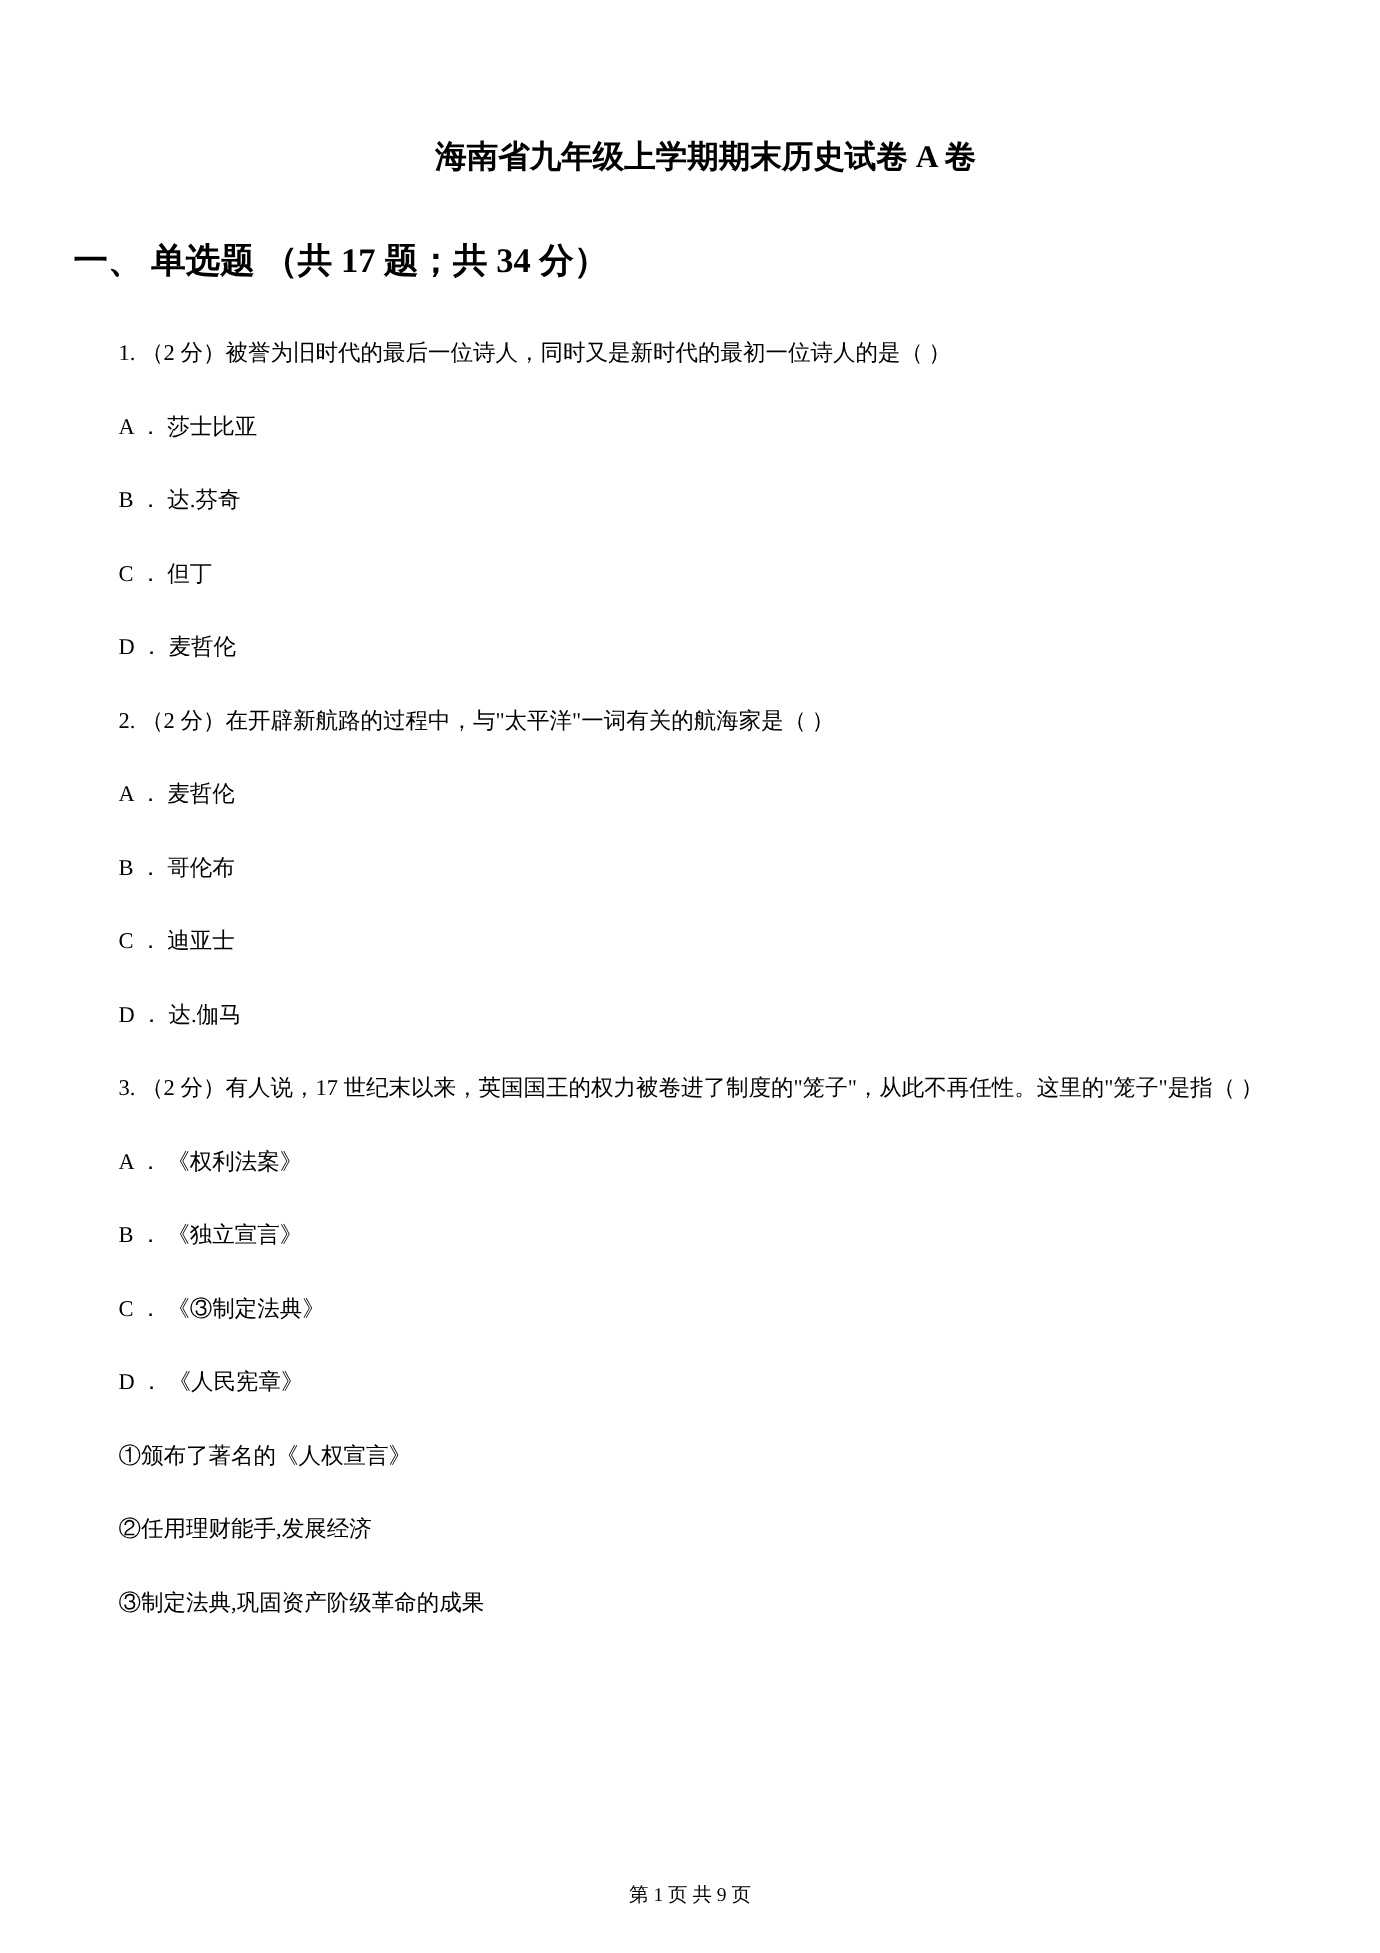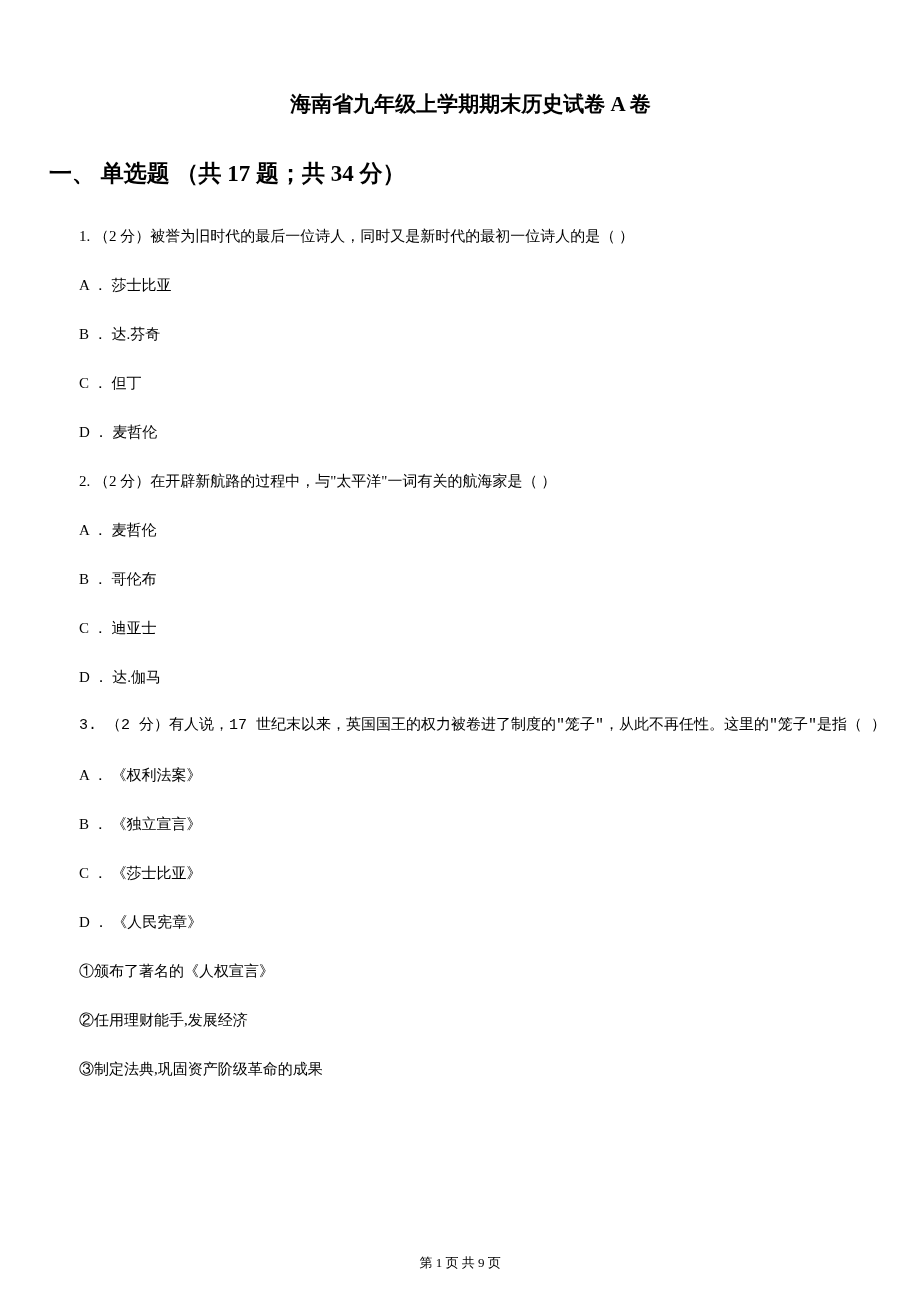--- a/index.html
+++ b/index.html
@@ -73,25 +73,25 @@
   <div class="option">C ． 但丁</div>
   <div class="option">D ． 麦哲伦</div>
 
   <div class="question">2. （2 分）在开辟新航路的过程中，与"太平洋"一词有关的航海家是（    ）</div>
   <div class="option">A ． 麦哲伦</div>
   <div class="option">B ． 哥伦布</div>
   <div class="option">C ． 迪亚士</div>
   <div class="option">D ． 达.伽马</div>
 
   <div style="padding-left:0;">
-    <div class="question no-indent" style="text-indent:2em;font-family:Liberation Mono, monospace;"><span>3. （2 分）有人说，17 世纪末以来，英国国王的权力被卷进了制度的"笼子"，从此不再任性。这里的"笼子"是指（    ）</span></div>
+    <div class="question no-indent" style="text-indent:2em;"><span>3. （2 分）有人说，17 世纪末以来，英国国王的权力被卷进了制度的"笼子"，从此不再任性。这里的"笼子"是指（    ）</span></div>
   </div>
   <div class="option">A ． 《权利法案》</div>
   <div class="option">B ． 《独立宣言》</div>
-  <div class="option">C ． 《莎士比亚》</div>
+  <div class="option">C ． 《③制定法典》</div>
   <div class="option">D ． 《人民宪章》</div>
 
   <div class="sub-item">①颁布了著名的《人权宣言》</div>
   <div class="sub-item">②任用理财能手,发展经济</div>
   <div class="sub-item">③制定法典,巩固资产阶级革命的成果</div>
 </div>
 
 <div class="footer">第 1 页 共 9 页</div>
 
 </body></html>

